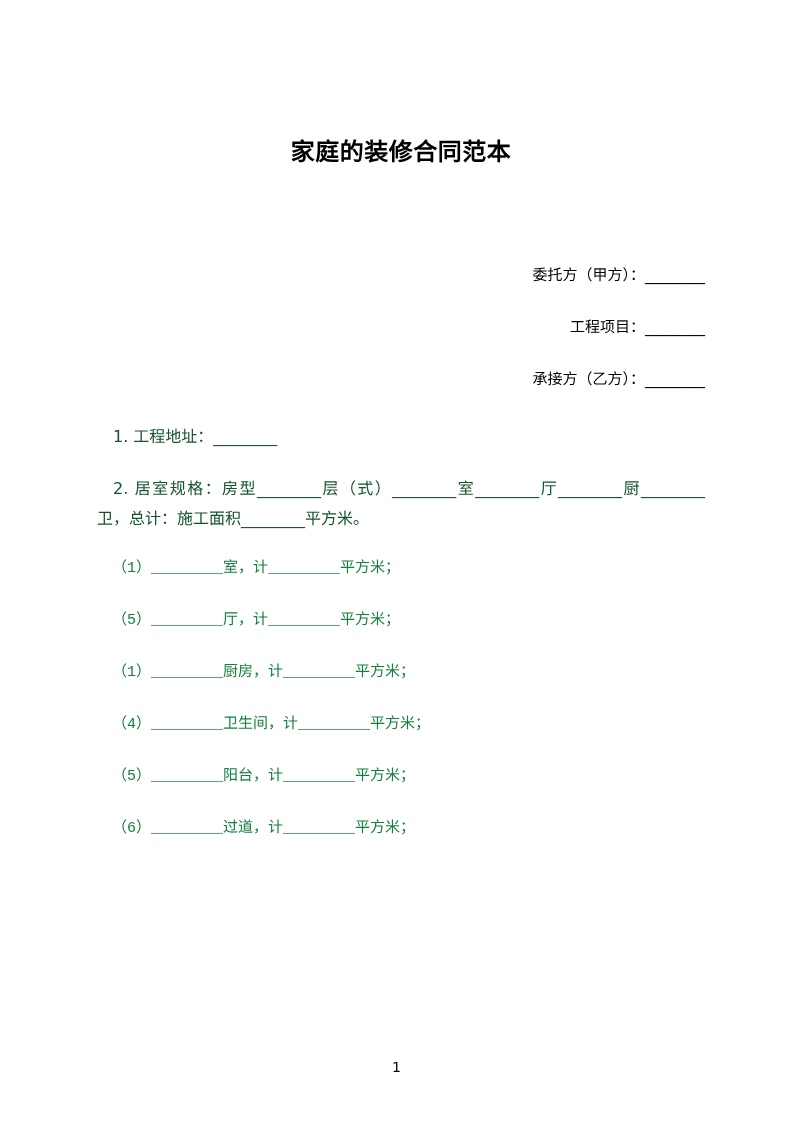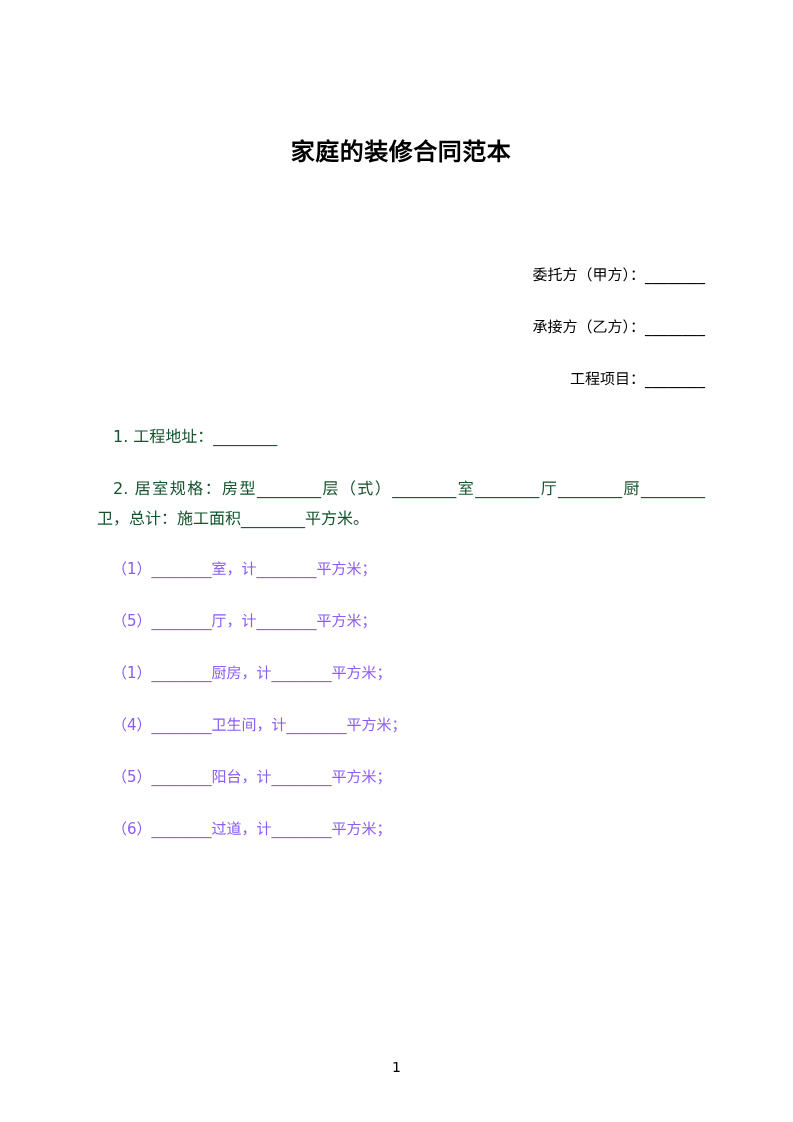--- a/index.html
+++ b/index.html
@@ -104,22 +104,23 @@
   
   .items {
     margin-top: 24px;
   }
 
   .item {
     font-size: 15px;
     line-height: 22px;
     text-indent: 1em;
     margin: 0 0 30px 0;
-    color: #8b5cf6;
+    color: #15803d;
     white-space: pre-wrap;
+    font-family: Liberation Mono, monospace;
   }
 
   .item:last-child {
     margin-bottom: 0;
   }
 
   .page-number {
     position: absolute;
     left: 0;
     right: 0;
@@ -136,23 +137,23 @@
 
 <div class="page">
 
   <div class="content">
 
     <h1 class="doc-title">家庭的装修合同范本</h1>
 
     <div class="party-block">
       <p class="line spaced-first">委托方（甲方）：________</p>
 
+      <p class="line spaced">工程项目：________</p>
+
       <p class="line spaced">承接方（乙方）：________</p>
-
-      <p class="line spaced">工程项目：________</p>
     </div>
 
 
     <p class="clause clause-1">1. 工程地址：________</p>
 
     <p class="clause clause-2">2. 居室规格：房型________层（式）________室________厅________厨________卫，总计：施工面积________平方米。</p>
 
     <div class="items">
       <p class="item">（1）________室，计________平方米；</p>
 

